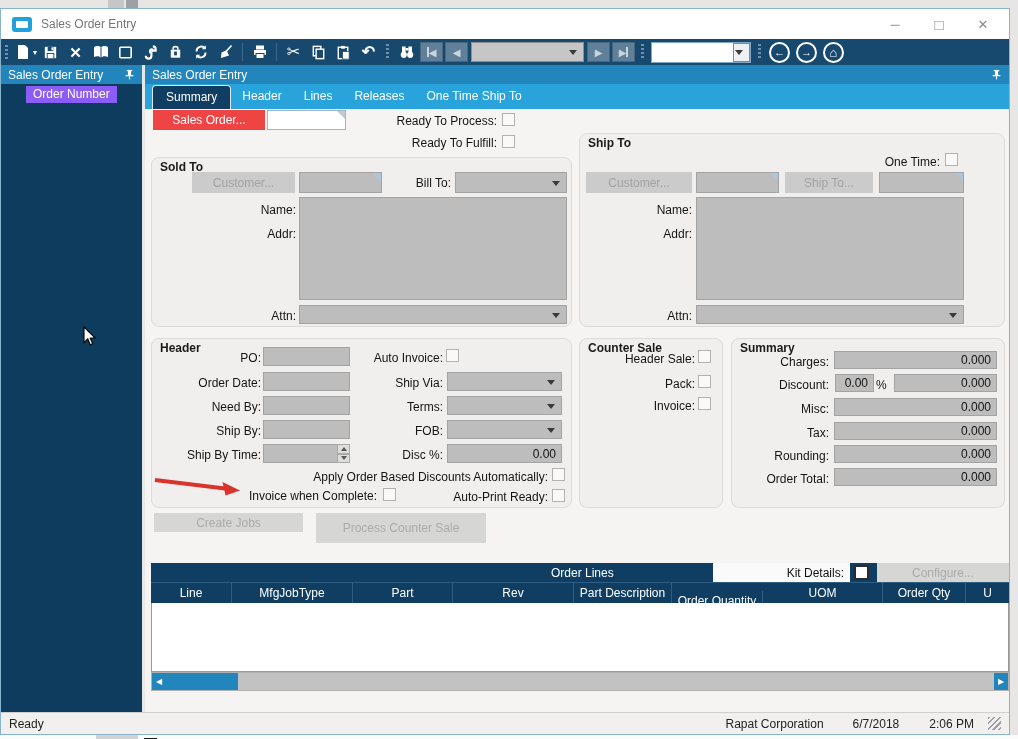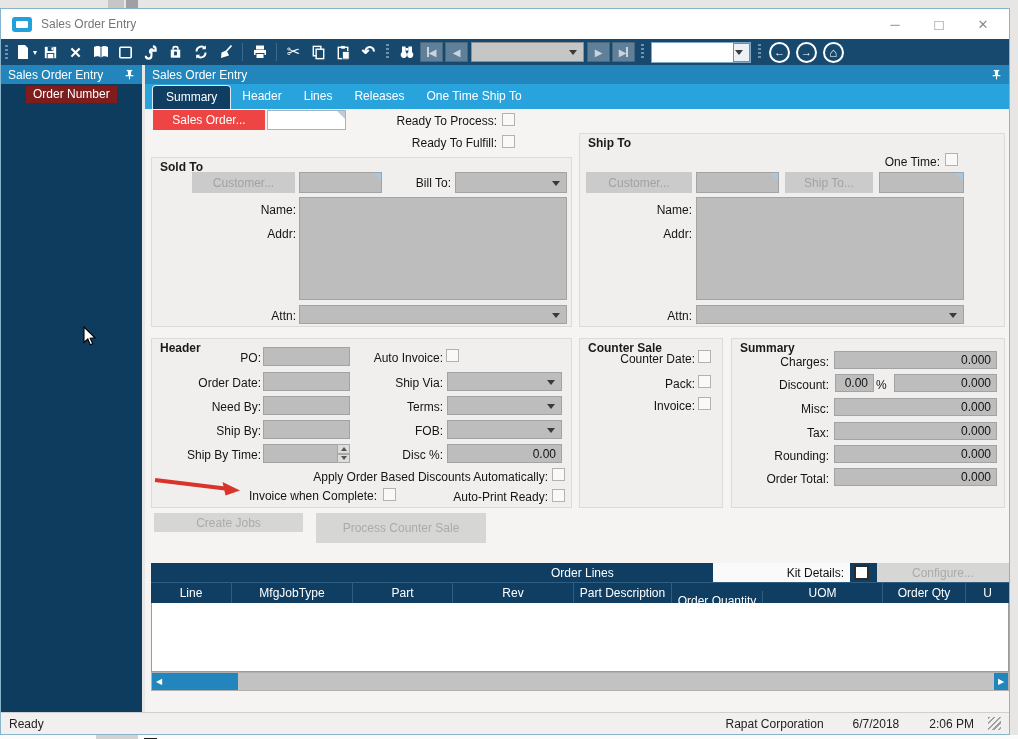--- a/index.html
+++ b/index.html
@@ -37,30 +37,30 @@
   .rec-combo { width:113px; height:20px; background:#C6C6C6; border:1px solid #8F8F8F; position:relative; margin:0 2px; flex:0 0 auto; }
   .search-combo { width:100px; height:21px; background:#fff; border:1px solid #7FA6C2; display:flex; margin:0 2px; flex:0 0 auto; }
   .search-combo .dd-btn { margin-left:auto; width:17px; height:100%; background:#EDF1F5; border:1px solid #5E93B8; position:relative; }
   .circle-btn { width:21px; height:21px; border:2px solid #fff; border-radius:50%; display:flex; align-items:center; justify-content:center; color:#fff; font-size:11px; margin:0 3px; flex:0 0 auto; }
 
   .workspace { flex:1; display:flex; background:#E9E7E6; min-height:0; }
   .sidebar { width:141px; display:flex; flex-direction:column; margin-right:3px; flex:0 0 auto; }
   .panel-header { height:19px; background:#2285BB; color:#fff; font-size:12px; display:flex; align-items:center; padding:0 7px; flex:0 0 auto; }
   .pin { margin-left:auto; }
   .sidebar-body { flex:1; background:#0D3C5F; position:relative; }
-  .sidebar-item { position:absolute; left:25px; top:2px; background:#7f1d1d; color:#fff; font-size:12px; padding:1px 7px 2px; }
+  .sidebar-item { position:absolute; left:25px; top:2px; background:#8b5cf6; color:#fff; font-size:12px; padding:1px 7px 2px; }
 
   .main { flex:1; display:flex; flex-direction:column; min-width:0; }
   .tabstrip { height:25px; background:#29A3DC; display:flex; align-items:stretch; padding-left:7px; color:#fff; font-size:12px; flex:0 0 auto; }
   .tab { padding:5px 11px 0; }
   .tab.active { background:#0F3E62; border:1px solid #DCEBF5; border-bottom:none; border-radius:4px 4px 0 0; padding:4px 13px 0; margin-top:1px; }
 
   .form { flex:1; position:relative; background:#F5F4F3; overflow:hidden; font-size:12px; color:#141414; }
 
-  .group { position:absolute; background:#F0EFED; border:1px solid #DCDBD9; border-radius:0;text-decoration:underline; }
+  .group { position:absolute; background:#F0EFED; border:1px solid #DCDBD9; border-radius:8px;text-decoration:underline; }
   .gtitle { position:absolute; top:2px; left:8px; font-weight:bold; color:#1A1A1A; font-size:12px; }
   .lbl { position:absolute; text-align:right; white-space:nowrap; }
   .fld { position:absolute; background:#BDBDBD; border:1px solid #A3A3A3; }
   .fld.white { background:#fff; border:1px solid #9FB6C8; }
   .dd::after { content:""; position:absolute; right:6px; top:50%; margin-top:-2px; border-left:4px solid transparent; border-right:4px solid transparent; border-top:5px solid #3A3A3A; }
   .fold::before { content:""; position:absolute; top:0; right:0; border-top:8px solid #A9C7DE; border-left:8px solid transparent; }
   .fld.white.fold::before { border-top-color:#C2CBD3; }
   .cb { position:absolute; width:13px; height:13px; background:#F9F9F9; border:1px solid #B2B2B2; }
   .val { display:flex; align-items:center; justify-content:flex-end; padding-right:5px; color:#111; }
   .btn-dark { position:absolute; background:#ef4444; color:#fff; display:flex; align-items:center; justify-content:center; }
@@ -324,21 +324,21 @@
             <div class="lbl" style="left:146px;top:131px;width:250px;">Apply Order Based Discounts Automatically:</div>
             <div class="cb" style="left:400px;top:129px;"></div>
             <div class="lbl" style="left:87px;top:150px;width:138px;">Invoice when Complete:</div>
             <div class="cb" style="left:231px;top:149px;"></div>
             <div class="lbl" style="left:296px;top:151px;width:100px;">Auto-Print Ready:</div>
             <div class="cb" style="left:400px;top:150px;"></div>
           </div>
 
           <div class="group" style="left:434px;top:229px;width:144px;height:170px;">
             <div class="gtitle">Counter Sale</div>
-            <div class="lbl" style="left:25px;top:13px;width:90px;">Counter Date:</div>
+            <div class="lbl" style="left:25px;top:13px;width:90px;">Header Sale:</div>
             <div class="cb" style="left:118px;top:11px;"></div>
             <div class="lbl" style="left:25px;top:38px;width:90px;">Pack:</div>
             <div class="cb" style="left:118px;top:36px;"></div>
             <div class="lbl" style="left:25px;top:60px;width:90px;">Invoice:</div>
             <div class="cb" style="left:118px;top:58px;"></div>
           </div>
 
           <div class="group" style="left:586px;top:229px;width:274px;height:170px;">
             <div class="gtitle">Summary</div>
             <div class="lbl" style="left:17px;top:16px;width:80px;">Charges:</div>

